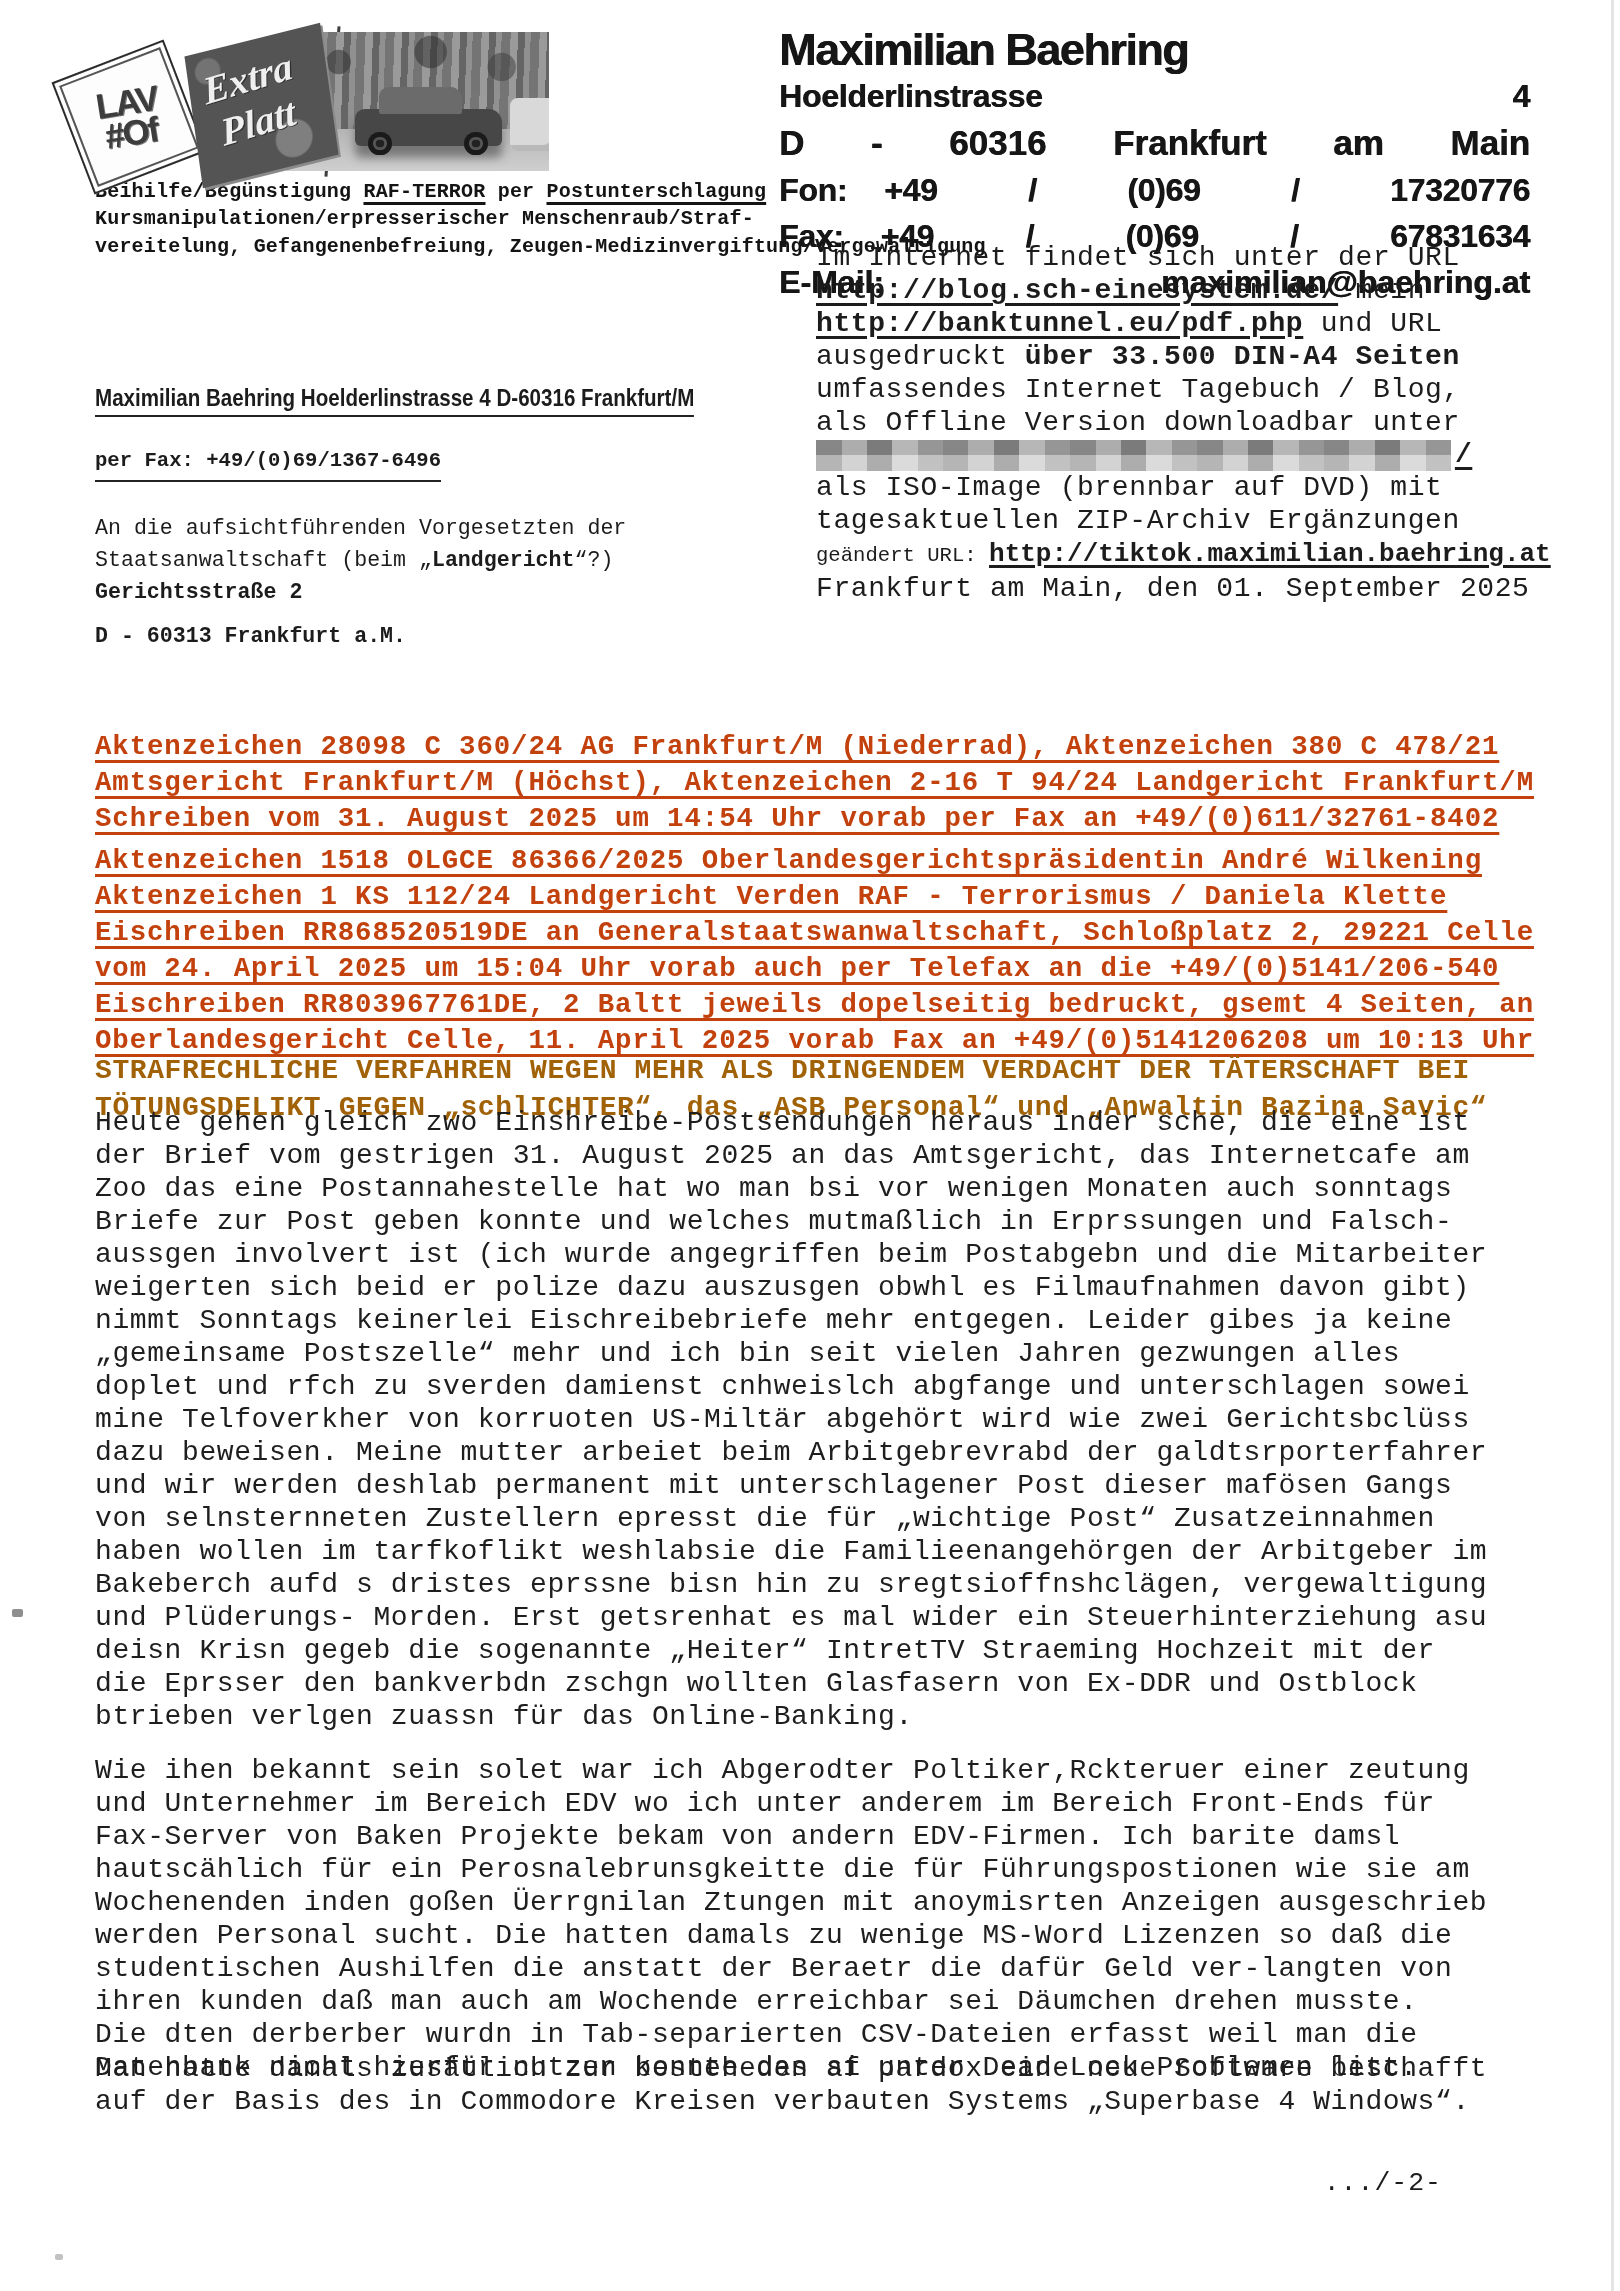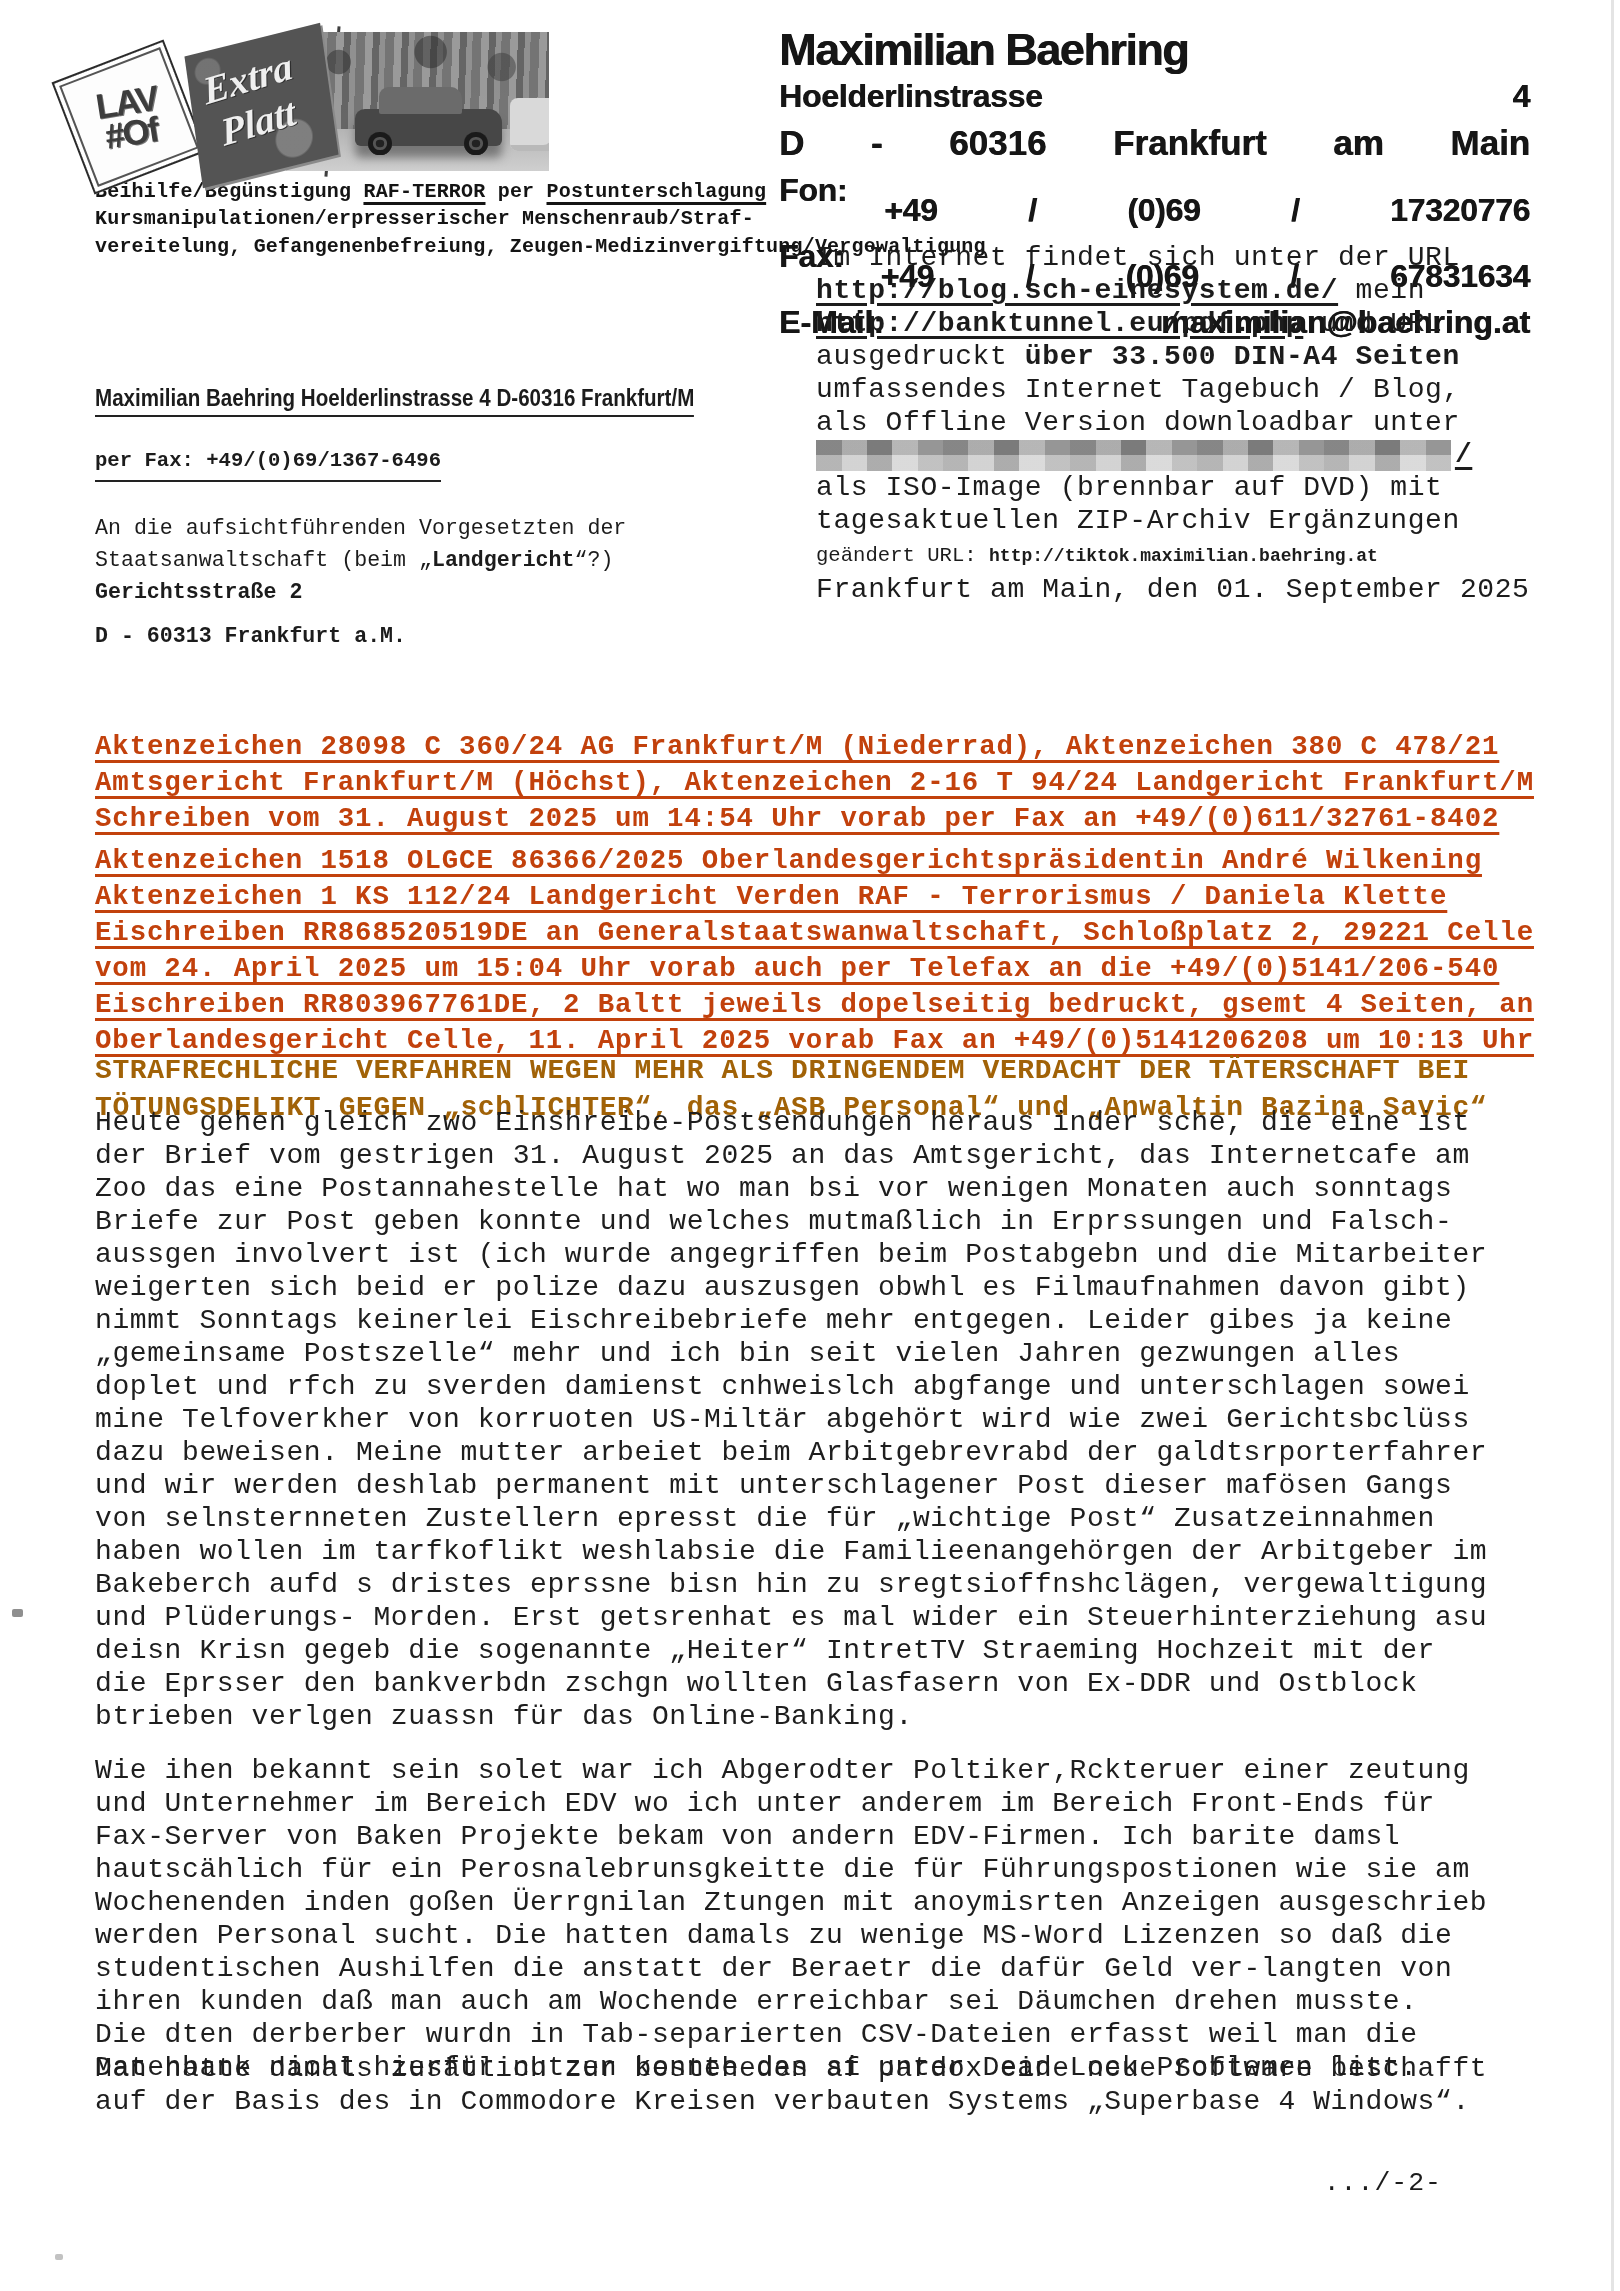--- a/index.html
+++ b/index.html
@@ -58,21 +58,21 @@
   .car-body { position:absolute; left:69px; bottom:25.5px; width:147px; height:37px; background:#474747; border-radius:9.8px 13.7px 5.9px 5.9px; box-shadow:0 11.8px 9.8px rgba(60,60,60,.55); }
   .car-cabin { position:absolute; left:93px; bottom:57px; width:83px; height:27.4px; background:#6b6b6b; border-radius:9.8px 11.8px 2px 2px; }
   .wheel { position:absolute; width:23.5px; height:23.5px; border-radius:50%; background:#222; bottom:15.7px; box-shadow:inset 0 0 0 4.9px #1a1a1a, inset 0 0 0 7.8px #555; }
   .w1 { left:82px; } .w2 { left:178px; }
   .white-car { position:absolute; right:-7.8px; bottom:19.6px; width:47px; height:53px; background:#d9d9d9; border-radius:7.8px; box-shadow:inset -5.9px -5.9px 0 #b9b9b9; }
   
   .sender { position:absolute; left:779px; top:23.5px; width:751px; font-family:"Liberation Sans",sans-serif; font-weight:700; color:#161616; }
   .heavy { text-shadow:0.6px 0 0 currentColor; }
   .sender-name { font-size:45px; letter-spacing:-1.5px; margin-bottom:2px; white-space:nowrap; }
   .sender-row { display:flex; justify-content:space-between; font-size:32px; letter-spacing:-0.3px; margin-bottom:8.8px; }
-  .sender-row .val { flex:1; margin-left:37px; text-align:justify; text-align-last:justify;margin-top:20px; }
+  .sender-row .val { flex:1; margin-left:37px; text-align:justify; text-align-last:justify; }
   .sender-line { font-size:35px; text-align:justify; text-align-last:justify; margin-bottom:8.8px; }
   .sender-email { font-size:32px; text-align:justify; text-align-last:justify; }
   
   .subject { position:absolute; left:95px; top:178px; font-weight:700; font-size:20px; line-height:27.4px; letter-spacing:0.2px; color:#141414; white-space:nowrap; }
   .u3 { text-decoration:underline; text-decoration-thickness:2.9px; text-underline-offset:4.9px; }
   
   .return-line { position:absolute; left:95px; top:384px; transform:scaleX(0.84); transform-origin:left;
     font-family:"Liberation Sans",sans-serif; font-weight:700; font-size:24.5px; white-space:nowrap;
     border-bottom:2.9px solid #222; padding-bottom:2.9px; }
   .per-fax { position:absolute; left:95px; top:449px; font-weight:700; font-size:20.6px; border-bottom:2.9px double #222; padding-bottom:8px; white-space:nowrap; }
@@ -84,21 +84,21 @@
   .right-col .bold { font-weight:700; }
   .right-col .url { font-weight:700; text-decoration:underline; text-decoration-thickness:2.5px; text-underline-offset:4.9px; }
   .redact-row { display:flex; align-items:flex-end; height:32px; }
   .pixel-bar { width:635px; height:31px; margin-right:3.9px;
     background-color:#d6d6d6;
     background-image:
       repeating-linear-gradient(0deg, rgba(255,255,255,.30) 0 15.7px, rgba(0,0,0,.10) 15.7px 31px),
       repeating-linear-gradient(90deg, rgba(0,0,0,.30) 0 25.5px, rgba(0,0,0,.10) 25.5px 51px, rgba(0,0,0,.36) 51px 76px, rgba(0,0,0,.05) 76px 102px, rgba(0,0,0,.22) 102px 127px);
   }
   .small-label { font-size:20.6px; letter-spacing:0; }
-  .small-url { font-size:18px; font-weight:700; text-decoration-thickness:2.5px; text-underline-offset:3.9px; letter-spacing:0; }
+  .small-url { font-size:26px; font-weight:700; text-decoration:underline; text-decoration-thickness:2.5px; text-underline-offset:3.9px; letter-spacing:0; }
   
   .case-block { position:absolute; left:95px; font-weight:700; font-size:27.4px; letter-spacing:0.9px; color:#c2410c; }
   .case-line { line-height:36px; white-space:nowrap; }
   .case-line > span { text-decoration:underline; text-decoration-thickness:2.5px; text-underline-offset:5.9px; }
   .cb1 { top:729px; } .cb2 { top:843px; }
   .heading { position:absolute; left:95px; top:1052px; font-weight:700; font-size:28px; line-height:37px; letter-spacing:0.6px; white-space:nowrap; color:#a16207; }
   
   .body-par { position:absolute; left:95px; width:1460px; font-size:28px; line-height:33px; letter-spacing:0.6px; white-space:pre-line; color:#1e1e1e; }
   .p1 { top:1106px; } .p2 { top:1754px; } .p3 { top:2052px; }
   

